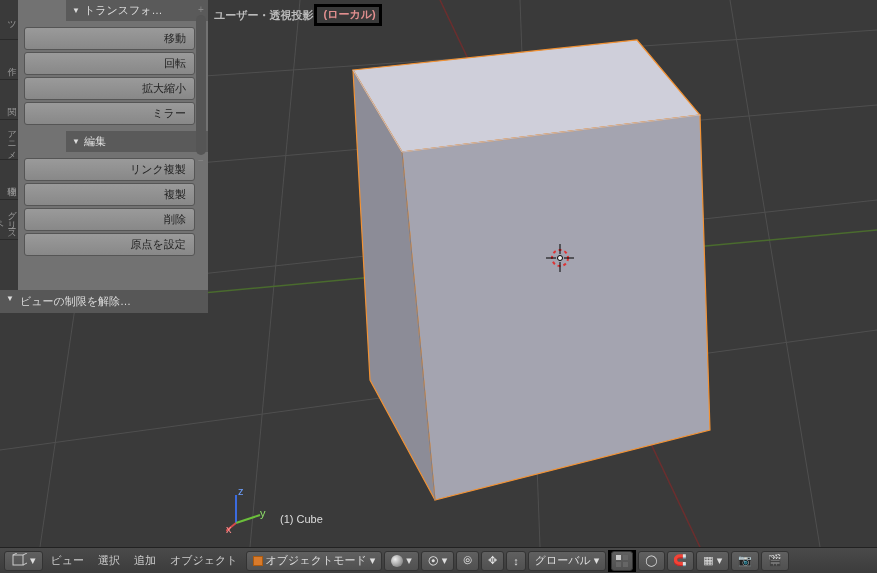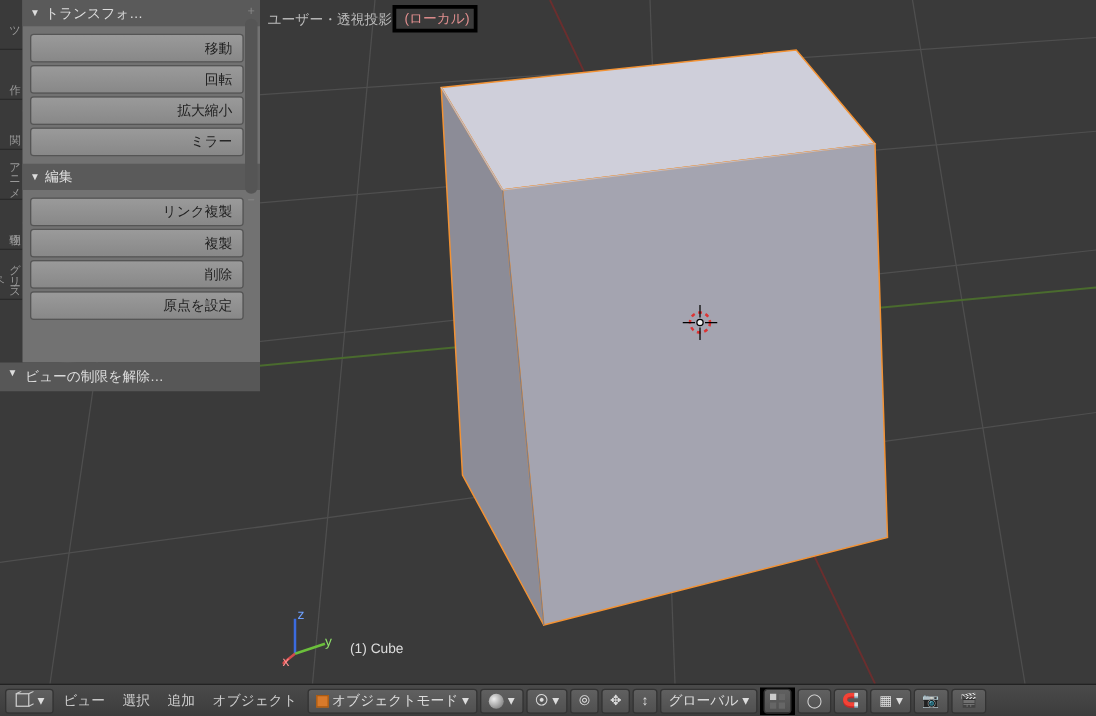--- a/index.html
+++ b/index.html
@@ -4,36 +4,36 @@
 <style>
 * { margin: 0; padding: 0; box-sizing: border-box; font-family: sans-serif; font-size: 11px; }
 body { width: 877px; height: 573px; background: #393939; color: #ccc; overflow: hidden; position: relative; }
 
 
 .side-tabs { position: absolute; left: 0; top: 0; width: 18px; height: 290px; background: #3a3a3a; display: flex; flex-direction: column; }
 .tab-item { height: 40px; writing-mode: vertical-rl; text-align: center; font-size: 9px; color: #999; border-bottom: 1px solid #2a2a2a; padding: 2px 0; cursor: pointer; }
 
 
 .tool-panel { position: absolute; left: 18px; top: 0; width: 190px; background: #727272; height: 290px; overflow: hidden; }
-.panel-section-header { background: #5a5a5a; color: #ddd; padding: 3px 6px; display: flex; align-items: center; cursor: pointer; }
+.panel-section-header { background: #5a5a5a; color: #ddd; padding: 3px 6px; display: flex; align-items: center; cursor: pointer; margin-left: 48px; }
 .panel-section-header::before { content: "▼"; font-size: 8px; margin-right: 4px; }
 .panel-body { padding: 4px 6px; }
 .tool-btn { background: linear-gradient(#9a9a9a,#888); border: 1px solid #555; border-radius: 3px; padding: 3px 8px; margin: 2px 0; color: #222; cursor: pointer; display: block; width: 96%; text-align: right; }
 
 .scrollbar { position: absolute; right: 2px; top: 4px; width: 10px; height: 280px; }
 .scrollbar-thumb { background: #555; border-radius: 5px; height: 140px; width: 100%; }
 .scrollbar .plus, .scrollbar .minus { color: #888; text-align: center; font-size: 10px; }
 
 .lower-left { position: absolute; left: 0; top: 290px; width: 208px; background: #575757; padding: 4px 6px; color: #ddd; display: flex; align-items: flex-start; cursor: pointer; }
 .lower-left::before { content: "▼"; font-size: 8px; margin-right: 6px; }
 
 
 .viewport { position: absolute; left: 0; top: 0; right: 0; bottom: 26px; background: #3a3a3a; z-index: -1; }
 .viewport-overlay { position: absolute; left: 208px; top: 0; right: 0; bottom: 26px; }
-.view-label { position: absolute; left: 6px; top: 4px; color: #bbb; display: flex; align-items: center; }
+.view-label { position: absolute; left: 6px; top: 4px; color: #bbb; display: flex; align-items: center; font-weight: bold; }
 .view-label .local { color: #e28f8f; margin-left: 4px; }
 .highlight-box { border: 3px solid #000; display: inline-block; padding: 0 3px 1px; text-align: center; }
 
 .object-label { position: absolute; left: 72px; bottom: 22px; color: #ddd; }
 
 .axis-widget { position: absolute; left: 18px; bottom: 20px; width: 40px; height: 40px; }
 
 
 .cursor3d { position: absolute; left: 338px; top: 244px; width: 28px; height: 28px; }
 

